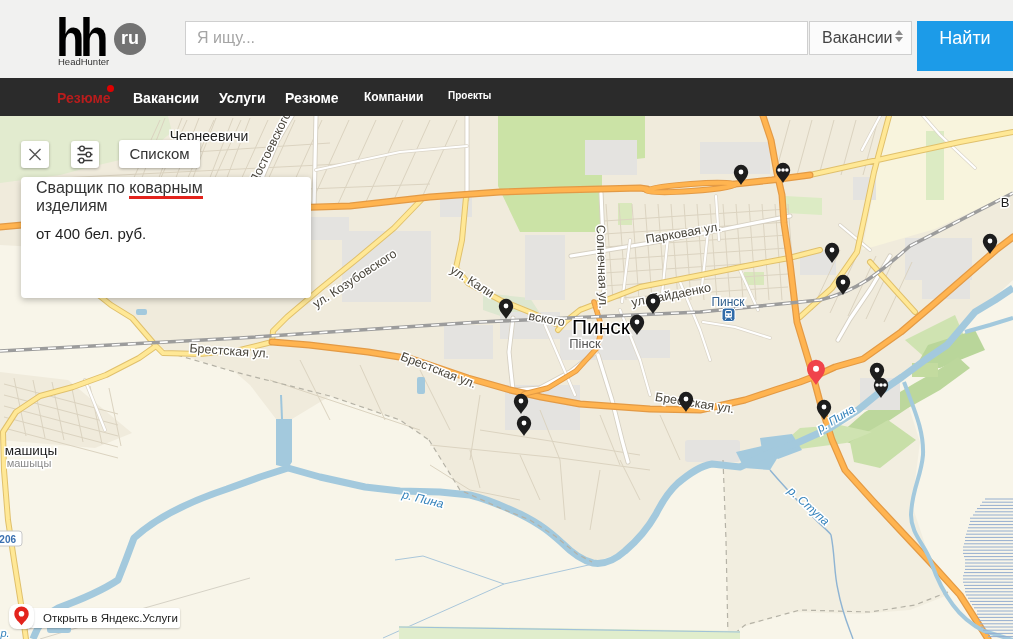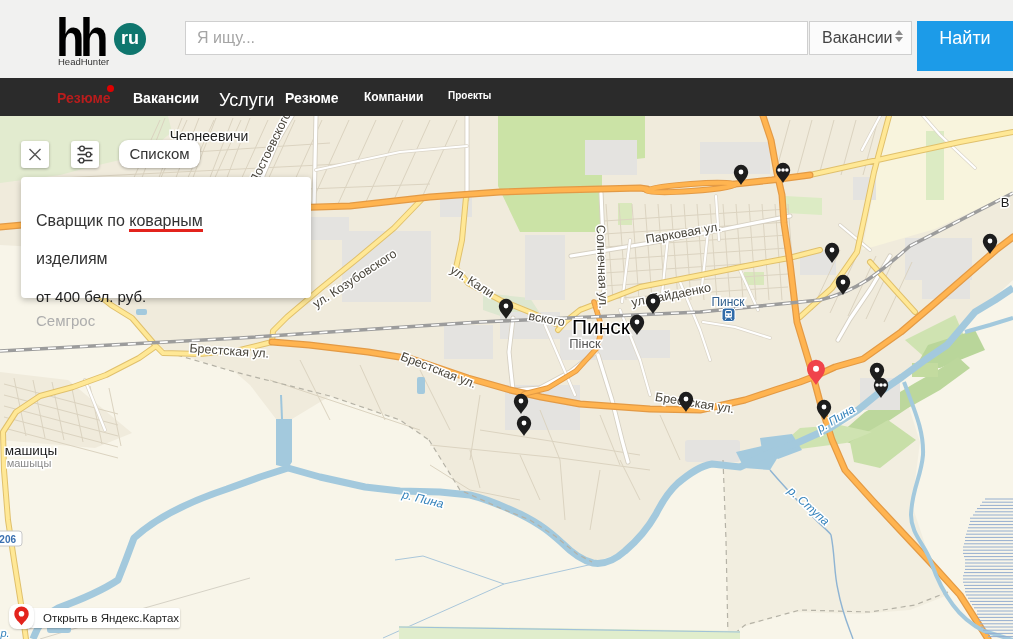--- a/index.html
+++ b/index.html
@@ -172,64 +172,63 @@
       <circle cx="0" cy="-13" r="1.8" fill="#ffffff"></circle>
       <circle cx="3.9" cy="-13" r="1.8" fill="#ffffff"></circle>
     </g>
 <g transform="translate(816,385) scale(1.25)">
       <use href="#pin" fill="#f0434b"></use>
       <circle cx="0" cy="-13" r="2.4" fill="#ffffff"></circle>
     </g>
 </svg>
 <div class="abs" style="left:0;top:0;width:1013px;height:78px;background:#f1f1f0"></div>
 <div class="abs" style="left:56px;top:7px;font-weight:bold;font-size:53px;color:#000;letter-spacing:-5px;transform:scale(0.88,1);transform-origin:0 0">hh</div>
-<div class="abs" style="left:114px;top:23px;width:32px;height:32px;border-radius:50%;background:#0f766e;color:#fff;font-weight:bold;font-size:18px;text-align:center;line-height:31px">ru</div>
+<div class="abs" style="left:114px;top:23px;width:32px;height:32px;border-radius:50%;background:#737373;color:#fff;font-weight:bold;font-size:18px;text-align:center;line-height:31px">ru</div>
 <div class="abs" style="left:58px;top:57px;font-size:9.5px;line-height:9.5px;color:#333">HeadHunter</div>
 
 <div class="abs" style="left:185px;top:21px;width:621px;height:32px;background:#fff;border:1px solid #cfcfcf"></div>
 <div class="abs" style="left:197px;top:21px;height:40px;line-height:34px;font-size:16px;color:#a5a5a5">Я ищу...</div>
 <div class="abs" style="left:809px;top:21px;width:101px;height:32px;border:1px solid #cfcfcf;background:#fbfbfb"></div>
 <div class="abs" style="left:822px;top:21px;height:34px;line-height:34px;font-size:16px;color:#444">Вакансии</div>
 <div class="abs" style="left:895px;top:30px;width:11px">
   <div style="width:0;height:0;border-left:4.5px solid transparent;border-right:4.5px solid transparent;border-bottom:5px solid #8a8a8a"></div>
   <div style="margin-top:2px;width:0;height:0;border-left:4.5px solid transparent;border-right:4.5px solid transparent;border-top:5px solid #8a8a8a"></div>
 </div>
 <div class="abs" style="left:917px;top:21px;width:96px;height:50px;background:#1c9be8;color:#fff;font-size:18px;text-align:center;line-height:34px">Найти</div>
 
 <div class="abs" style="left:0;top:78px;width:1013px;height:38px;background:#2b2b2b"></div>
 <div class="abs" style="left:57px;top:90px;font-size:14px;font-weight:bold;color:#b91c1c">Резюме</div>
 <div class="abs" style="left:107px;top:85px;width:7px;height:7px;border-radius:50%;background:#e00000"></div>
 <div class="abs" style="left:133px;top:90px;font-size:14px;font-weight:bold;color:#fff">Вакансии</div>
-<div class="abs" style="left:219px;top:90px;font-size:18px;font-weight:normal;color:#fff">Услуги</div>
+<div class="abs" style="left:219px;top:90px;font-size:14px;font-weight:bold;color:#fff">Услуги</div>
 <div class="abs" style="left:285px;top:90px;font-size:14px;font-weight:bold;color:#fff">Резюме</div>
 <div class="abs" style="left:364px;top:90px;font-size:12px;font-weight:bold;color:#fff">Компании</div>
 <div class="abs" style="left:448px;top:90px;font-size:10px;font-weight:bold;color:#fff">Проекты</div>
 
 <div class="abs" style="left:21px;top:141px;width:28px;height:27px;background:#fff;border-radius:3px;box-shadow:0 1px 3px rgba(0,0,0,.3)">
  <svg width="28" height="27">
       <path d="M8.5,8 L19.5,19 M19.5,8 L8.5,19" stroke="#555" stroke-width="1.4"></path>
     </svg>
 </div>
 <div class="abs" style="left:71px;top:141px;width:28px;height:27px;background:#fff;border-radius:3px;box-shadow:0 1px 3px rgba(0,0,0,.3)">
  <svg width="28" height="27">
   <path d="M6.5,7.5 L21.5,7.5 M6.5,13.5 L21.5,13.5 M6.5,19.5 L21.5,19.5" stroke="#3c3c3c" stroke-width="1.4"></path>
   <circle cx="11" cy="7.5" r="2.4" fill="#fff" stroke="#3c3c3c" stroke-width="1.4"></circle>
   <circle cx="17.5" cy="13.5" r="2.4" fill="#fff" stroke="#3c3c3c" stroke-width="1.4"></circle>
   <circle cx="10.5" cy="19.5" r="2.4" fill="#fff" stroke="#3c3c3c" stroke-width="1.4"></circle>
  </svg>
 </div>
-<div class="abs" style="left:119px;top:140px;width:81px;height:28px;background:#fff;border-radius:9px;box-shadow:0 1px 3px rgba(0,0,0,.3);font-size:15px;color:#333;text-align:center;line-height:28px">Списком</div>
+<div class="abs" style="left:119px;top:140px;width:81px;height:28px;background:#fff;border-radius:3px;box-shadow:0 1px 3px rgba(0,0,0,.3);font-size:15px;color:#333;text-align:center;line-height:28px">Списком</div>
 
 <div class="abs" style="left:21px;top:177px;width:290px;height:121px;background:#fff;border-radius:4px;box-shadow:0 2px 6px rgba(0,0,0,.25)">
- <div style="margin:25px 0 0 15px;font-size:16px;line-height:38px;color:#333">Сварщик по <span style="border-bottom:3px solid #e3231c">коварным</span><br>изделиям</div>
+ <div style="margin:2px 0 0 15px;font-size:16px;line-height:18px;color:#333">Сварщик по <span style="border-bottom:3px solid #e3231c">коварным</span><br>изделиям</div>
  <div style="margin:10px 17px 0 15px;font-size:15px;color:#222">от 400 бел. руб.</div>
- <div style="margin:7px 0 0 15px;font-size:15px;color:#adadad">Семгрос</div>
 </div>
 
 <div class="abs" style="left:24px;top:608px;width:156px;height:20px;background:#fff;border-radius:2px;box-shadow:0 1px 2px rgba(0,0,0,.25)"></div>
 <div class="abs" style="left:9px;top:604px;width:25px;height:25px;background:#fff;border-radius:8px;box-shadow:0 1px 2px rgba(0,0,0,.2)"></div>
 <div class="abs" style="left:8px;top:603px;width:27px;height:27px">
  <svg width="27" height="27" viewBox="0 0 27 27">
   <path d="M13.5,3.5 a7.2,7.2 0 0 1 7.2,7.2 c0,4 -3,6.6 -5.1,9 L13.5,22.2 L11.4,19.7 C9.3,17.3 6.3,14.7 6.3,10.7 A7.2,7.2 0 0 1 13.5,3.5 Z" fill="#e3231c"></path>
   <circle cx="13.5" cy="10.8" r="2.8" fill="#fff"></circle>
  </svg>
 </div>
-<div class="abs" style="left:43px;top:608px;height:20px;line-height:20px;font-size:11.5px;color:#222">Открыть в Яндекс.Картах</div>
+<div class="abs" style="left:43px;top:608px;height:20px;line-height:20px;font-size:11.5px;color:#222">Открыть в Яндекс.Услуги</div>
 
 </body></html>

